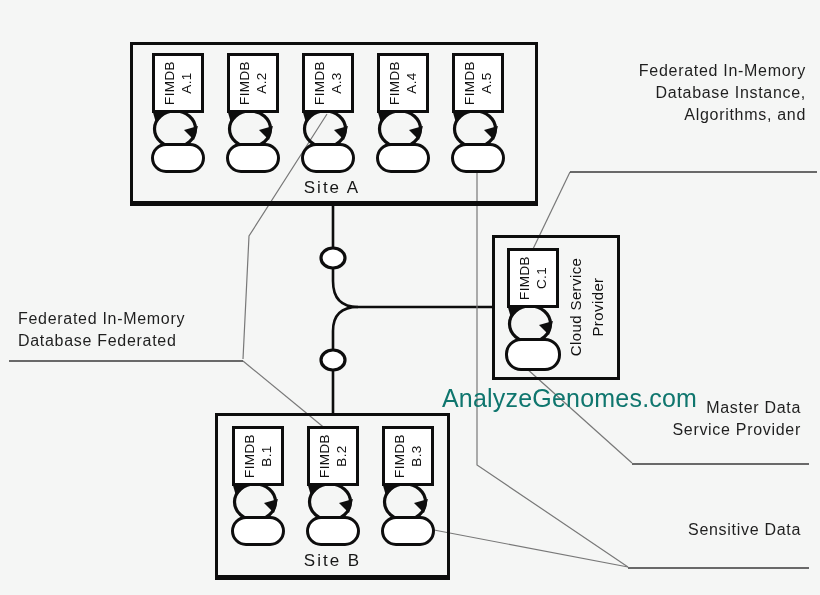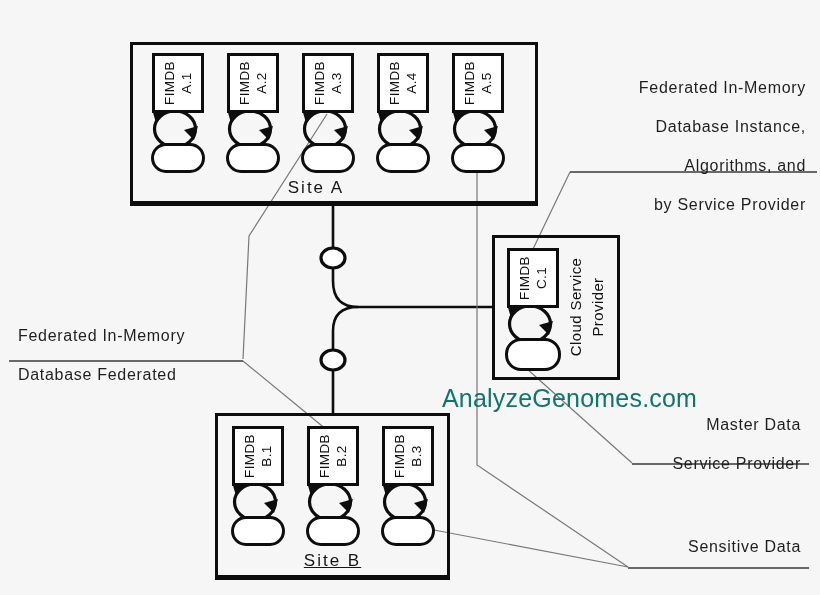--- a/index.html
+++ b/index.html
@@ -21,21 +21,21 @@
   .stadium{position:absolute;left:-1px;top:90px;width:54px;height:30px;background:#ffffff;border:3.5px solid #0d0d0d;border-radius:16px;box-sizing:border-box;z-index:3;}
   .stadium.tall{height:33px;width:56px;left:-2px;}
 
   
   .csp-text{position:absolute;left:556px;top:240px;width:62px;height:133px;display:flex;align-items:center;justify-content:center;z-index:3;}
   .vtext2{transform:rotate(-90deg);text-align:center;color:#111;}
   .vtext2 span{display:block;font-size:15px;line-height:22px;letter-spacing:0.4px;white-space:nowrap;}
 
   
   .note{position:absolute;font-size:16px;line-height:22px;letter-spacing:0.7px;color:#1f1f1f;z-index:4;box-sizing:border-box;}
-  .note span{display:block;margin-top:17px;}
+  .note span{display:block;}
   .note.right{text-align:right;}
 
   .watermark{position:absolute;left:442px;top:384px;font-size:25px;letter-spacing:0.2px;color:#0f766e;z-index:4;}
 </style>
 </head>
 <body>
 
 <div class="canvas">
 
   <svg class="wires" width="820" height="595" viewBox="0 0 820 595">
@@ -61,24 +61,24 @@
       <path d="M628 568 L809 568"></path>
     </g>
 
     <g fill="#ffffff" stroke="#0d0d0d" stroke-width="3.2">
       <ellipse cx="333" cy="258" rx="12" ry="10"></ellipse>
       <ellipse cx="333" cy="360" rx="12" ry="10"></ellipse>
     </g>
   </svg>
 
   <div class="site-box" style="left:130px;top:42px;width:408px;height:164px;"></div>
-  <div class="site-label" style="left:130px;top:178px;width:372px;">Site A</div>
+  <div class="site-label" style="left:130px;top:178px;width:372px;padding-left:16px;">Site A</div>
 
   <div class="site-box" style="left:215px;top:413px;width:235px;height:167px;"></div>
-  <div class="site-label" style="left:215px;top:551px;width:235px;text-decoration:underline;">Site B</div>
+  <div class="site-label" style="left:215px;top:551px;width:235px;">Site B</div>
 
   <div class="csp-box" style="left:492px;top:235px;width:128px;height:145px;"></div>
   <div class="csp-text">
     <div class="vtext2">
       <span>Cloud Service</span>
       <span>Provider</span>
     </div>
   </div>
 
   <div class="inst" style="left:152px;top:53px;">
@@ -213,21 +213,20 @@
       <polygon points="1,0 15,3 5,14" fill="#0d0d0d"></polygon>
         <polygon points="47,17 43,31 33,21" fill="#0d0d0d"></polygon>
     </svg>
     <div class="stadium tall"></div>
   </div>
 
   <div class="note right" style="left:570px;top:60px;width:247px;padding-right:11px;">
     <span>Federated In-Memory</span>
     <span>Database Instance,</span>
     <span>Algorithms, and</span>
-    <span>by Service Provider</span>
   </div>
 
   <div class="note" style="left:9px;top:308px;width:237px;padding-left:9px;">
     <span>Federated In-Memory</span>
     <span>Database Federated</span>
   </div>
 
   <div class="note right" style="left:632px;top:397px;width:177px;padding-right:8px;text-align:right;">
     <span>Master Data</span>
     <span>Service Provider</span>

